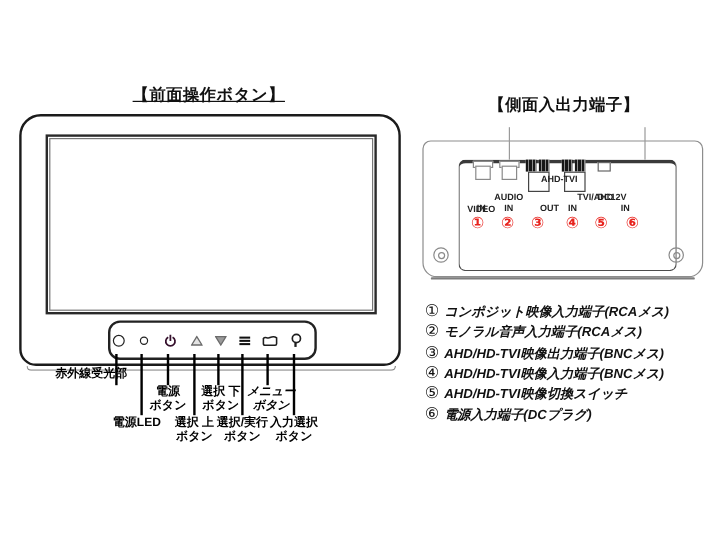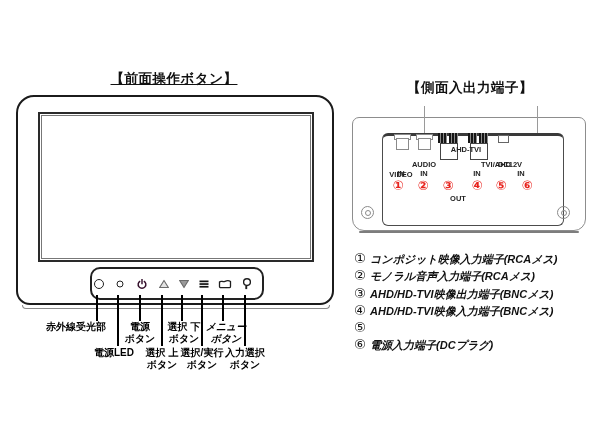--- a/index.html
+++ b/index.html
@@ -114,21 +114,21 @@
 
   <div class="abs lead" style="left:96px;top:295px;height:26px;"></div>
   <div class="abs lead" style="left:117px;top:295px;height:51px;"></div>
   <div class="abs lead" style="left:139px;top:295px;height:26px;"></div>
   <div class="abs lead" style="left:161px;top:295px;height:51px;"></div>
   <div class="abs lead" style="left:181px;top:295px;height:26px;"></div>
   <div class="abs lead" style="left:201px;top:295px;height:51px;"></div>
   <div class="abs lead" style="left:222px;top:295px;height:26px;"></div>
   <div class="abs lead" style="left:244px;top:295px;height:51px;"></div>
 
-  <div class="abs btn-label" style="left:76px;top:321px;text-align:right;">赤外線受光部</div>
+  <div class="abs btn-label" style="left:76px;top:306px;text-align:right;">赤外線受光部</div>
   <div class="abs btn-label" style="left:140px;top:321px;">電源
 ボタン</div>
   <div class="abs btn-label" style="left:184px;top:321px;">選択 下
 ボタン</div>
   <div class="abs btn-label" style="left:226px;top:321px;font-style:italic;">メニュー
 ボタン</div>
   <div class="abs btn-label" style="left:114px;top:347px;">電源LED</div>
   <div class="abs btn-label" style="left:162px;top:347px;">選択 上
 ボタン</div>
   <div class="abs btn-label" style="left:202px;top:347px;">選択/実行
@@ -158,21 +158,21 @@
     <div class="abs vswitch" style="left:148px;"></div>
 
     <div class="abs jack-lbl" style="left:51px;top:65px;">VIDEO</div>
     <div class="abs jack-lbl" style="left:74px;top:55px;">AUDIO</div>
     <div class="abs jack-lbl" style="left:116px;top:40px;">AHD-TVI</div>
     <div class="abs jack-lbl" style="left:146px;top:55px;">TVI/AHD</div>
     <div class="abs jack-lbl" style="left:160px;top:55px;">DC12V</div>
 
     <div class="abs jack-lbl" style="left:51px;top:64px;">IN</div>
     <div class="abs jack-lbl" style="left:74px;top:64px;">IN</div>
-    <div class="abs jack-lbl" style="left:108px;top:64px;margin-top:25px;">OUT</div>
+    <div class="abs jack-lbl" style="left:108px;top:64px;">OUT</div>
     <div class="abs jack-lbl" style="left:127px;top:64px;">IN</div>
     <div class="abs jack-lbl" style="left:171px;top:64px;">IN</div>
 
     <div class="abs cnum" style="left:48px;top:74px;">①</div>
     <div class="abs cnum" style="left:73px;top:74px;">②</div>
     <div class="abs cnum" style="left:98px;top:74px;">③</div>
     <div class="abs cnum" style="left:127px;top:74px;">④</div>
     <div class="abs cnum" style="left:151px;top:74px;">⑤</div>
     <div class="abs cnum" style="left:177px;top:74px;">⑥</div>
 
@@ -192,20 +192,21 @@
     <div class="legend-row">
       <span class="legend-num">③</span>
       <span class="legend-text">AHD/HD-TVI映像出力端子(BNCメス)</span>
     </div>
     <div class="legend-row">
       <span class="legend-num">④</span>
       <span class="legend-text">AHD/HD-TVI映像入力端子(BNCメス)</span>
     </div>
     <div class="legend-row">
       <span class="legend-num">⑤</span>
+      <span class="legend-text">AHD/HD-TVI映像切換スイッチ</span>
     </div>
     <div class="legend-row">
       <span class="legend-num">⑥</span>
       <span class="legend-text">電源入力端子(DCプラグ)</span>
     </div>
   </div>
 
 </div>
 
 </body></html>

